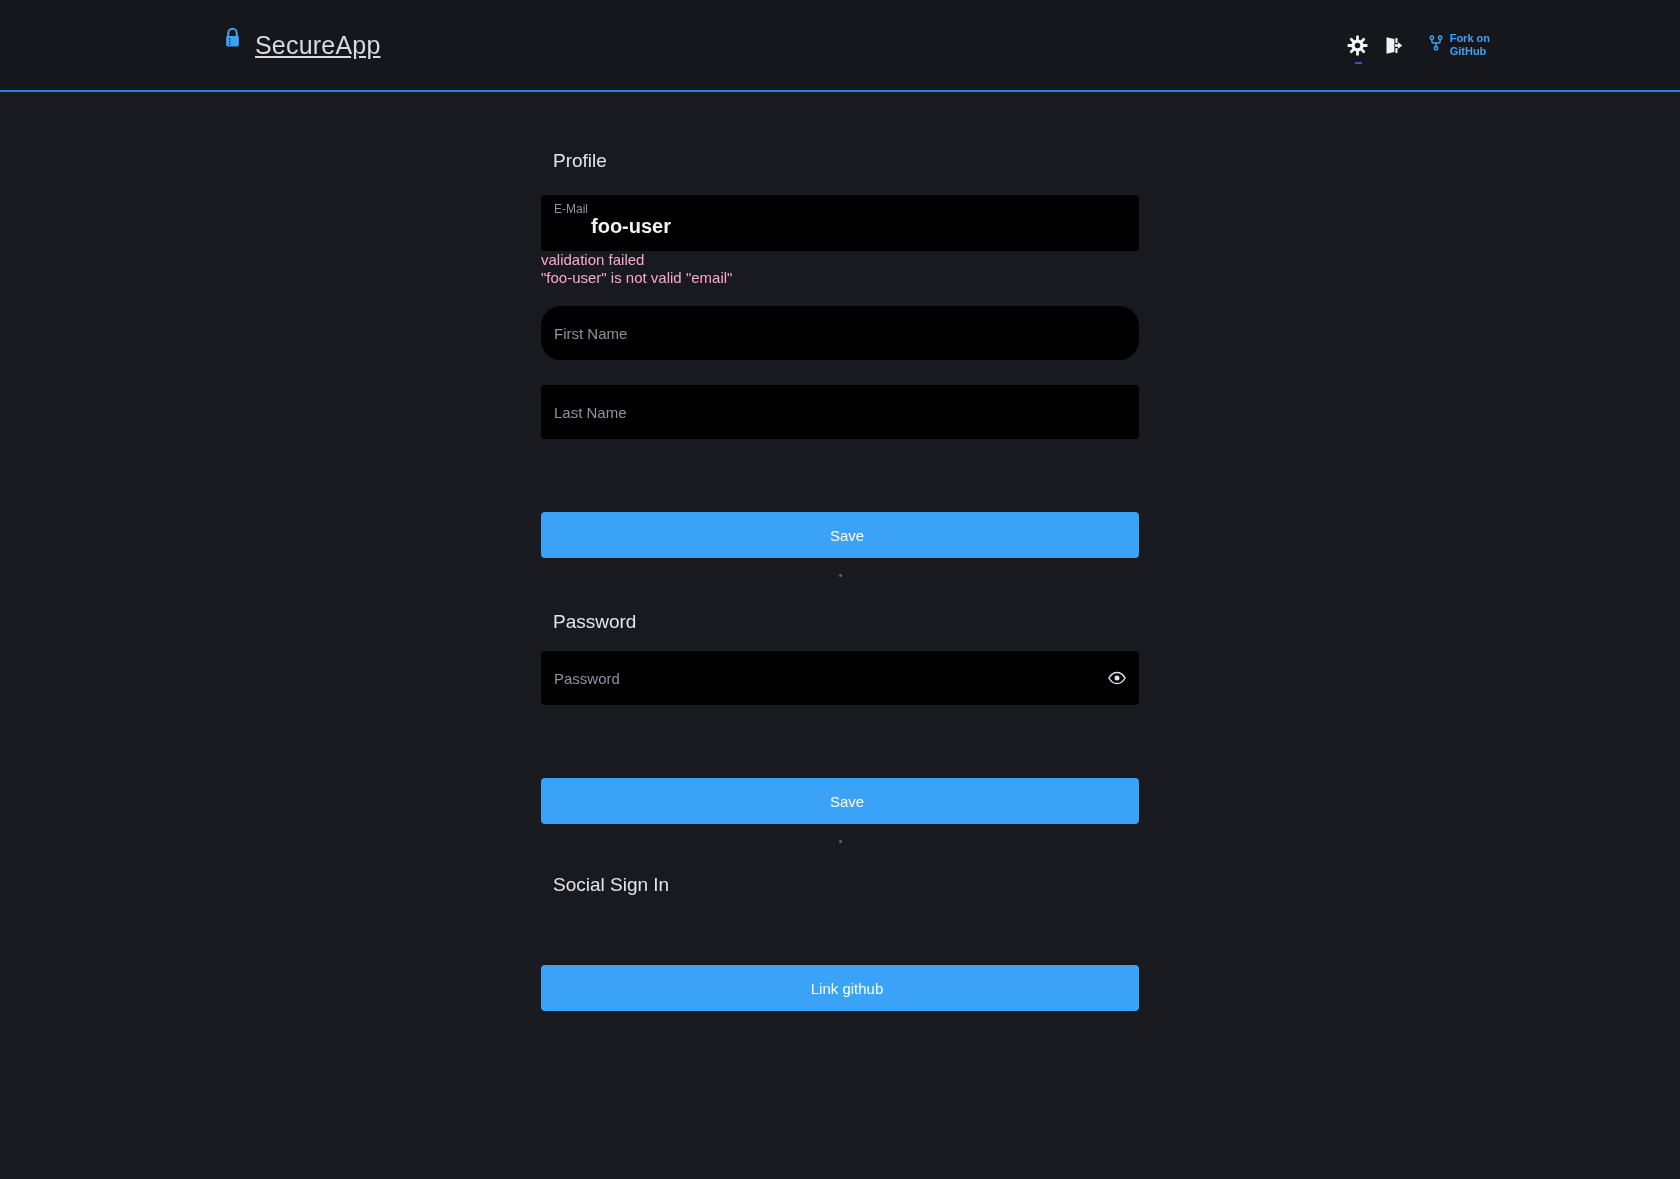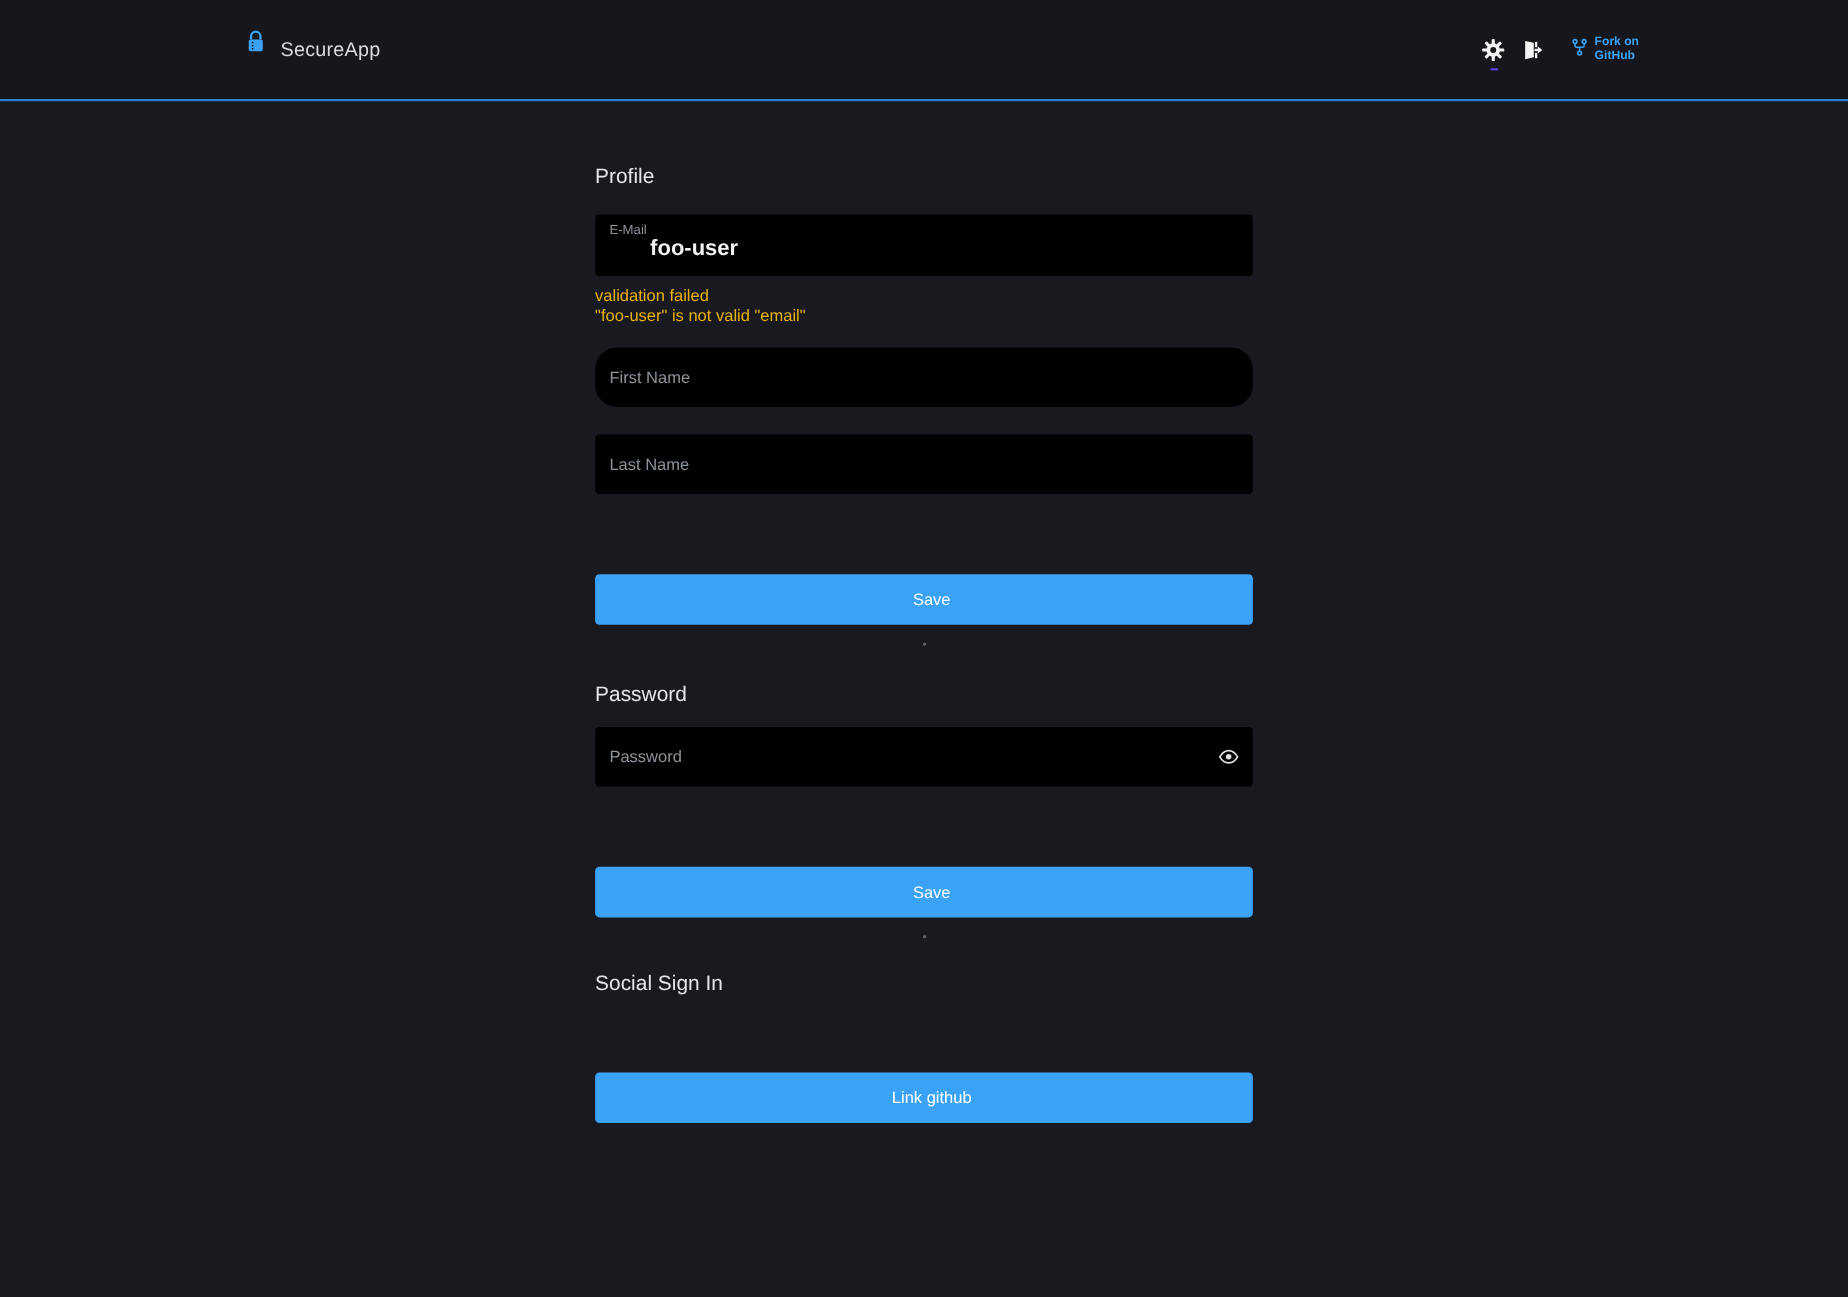--- a/index.html
+++ b/index.html
@@ -24,23 +24,24 @@
   }
   .brand {
     display: flex;
     align-items: center;
     gap: 14px;
     cursor: pointer;
   }
   .brand .lock-wrap { transform: translateY(-7px); line-height: 0; }
   .brand-title {
     color: #d7dade;
-    font-size: 18px;
+    font-size: 25px;
     font-weight: 400;
     letter-spacing: 0.2px;
+    text-decoration: underline;
   }
   .header-actions {
     display: flex;
     align-items: center;
     gap: 15px;
   }
   .icon-btn {
     background: none;
     border: none;
     padding: 0;
@@ -76,21 +77,21 @@
     margin: 0 auto;
   }
   .page-title {
     margin: 95px 0 0 0;
     color: #e6e8ea;
     font-size: 35px;
     font-weight: 300;
     letter-spacing: 0.3px;
   }
   .section-heading {
-    margin: 0;
+    margin: 12px;
     color: #e3e5e8;
     font-size: 19px;
     font-weight: 400;
   }
   .heading-profile  { margin-top: 58px; }
   .heading-password { margin-top: 34px; }
   .heading-social   { margin-top: 31px; }
 
   .field, .field-float {
     width: 100%;
@@ -123,22 +124,21 @@
     border: none;
     outline: none;
     color: #f2f3f4;
     font-size: 20px;
     font-weight: 600;
     font-family: "Liberation Sans", sans-serif;
     padding: 0;
   }
 
   .validation {
-    margin-top: 10px;
-    color: #eab308;
+    color: #f9a8d4;
     font-size: 15px;
     line-height: 18px;
   }
   .field-first { margin-top: 19px; border-radius: 20px; }
   .field-last  { margin-top: 25px; }
 
   .pw-wrap {
     position: relative;
     margin-top: 18px;
   }

